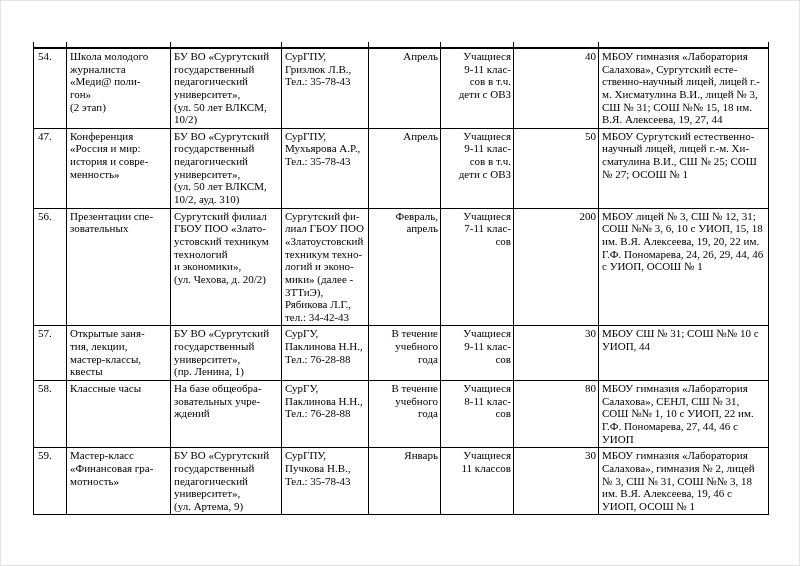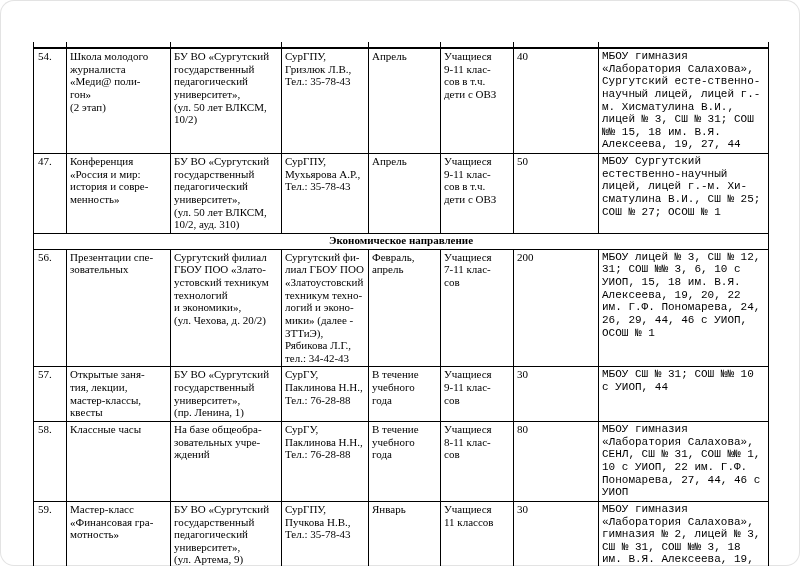--- a/index.html
+++ b/index.html
@@ -9,21 +9,20 @@
   }
   .page {
     position: relative;
     width: 800px;
     height: 566px;
     background: #ffffff;
     font-family: "Liberation Serif", serif;
     color: #000000;
     box-shadow: inset 0 0 0 1px #e3e3e3;
     overflow: hidden;
-    border-radius: 14px;
   }
   table.doc-table {
     position: absolute;
     left: 33px;
     top: 42px;
     width: 735px;
     border-collapse: collapse;
     table-layout: fixed;
   }
   col.c1 { width: 33px; }
@@ -45,29 +44,29 @@
     overflow: hidden;
   }
   
   tr.stub-row td {
     border-top: none;
     border-bottom: 2px solid #000;
     height: 5px;
     padding: 0;
   }
   td.c-num { padding-left: 4px; }
-  td.c-month, td.c-part, td.c-count { text-align: left; }
+  td.c-month, td.c-part, td.c-count { text-align: right; }
   tr.section-row td {
     text-align: center;
     font-weight: bold;
     padding: 0 0 1px 0;
     line-height: 1.25;
     white-space: normal;
   }
-  tr.data-row td.c-schools { padding-right: 3px; font-family: Liberation Mono, monospace; }
+  tr.data-row td.c-schools { padding-right: 3px; }
 </style>
 </head>
 <body>
 
 <div class="page">
   <table class="doc-table">
     <colgroup>
       <col class="c1">
         <col class="c2">
         <col class="c3">
@@ -132,23 +131,20 @@
 Тел.: 35-78-43</td>
       <td class="c-month">Апрель</td>
       <td class="c-part">Учащиеся
 9-11 клас-
 сов в т.ч.
 дети с ОВЗ</td>
       <td class="c-count">50</td>
       <td class="c-schools">МБОУ Сургутский естественно-научный лицей, лицей г.-м. Хи-сматулина В.И., СШ № 25; СОШ № 27; ОСОШ № 1</td>
     </tr>
 
-    <tr class="section-row">
-      <td colspan="8">Экономическое направление</td>
-    </tr>
 
     <tr class="data-row">
       <td class="c-num">56.</td>
       <td class="c-event">Презентации спе-
 зовательных</td>
       <td class="c-org">Сургутский филиал
 ГБОУ ПОО «Злато-
 устовский техникум
 технологий
 и экономики»,

